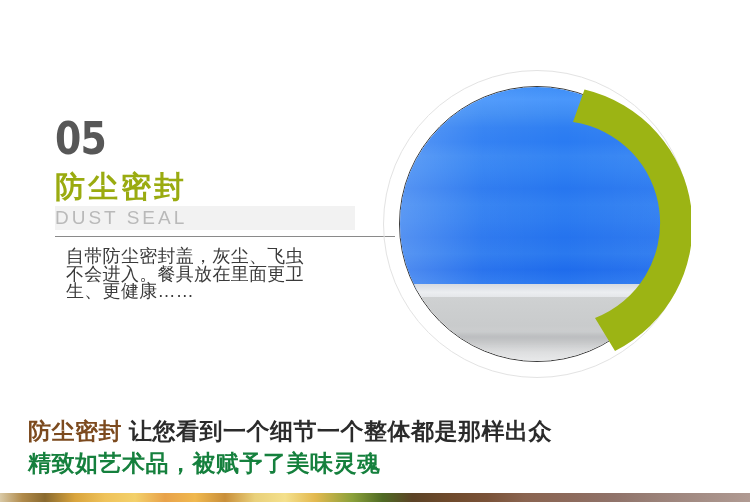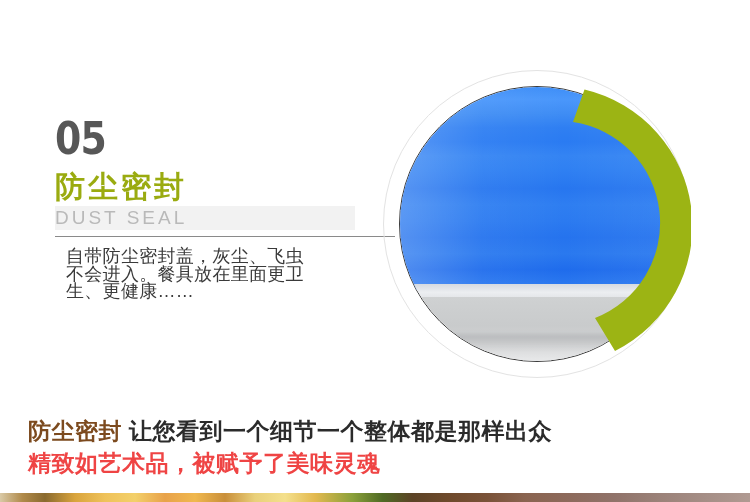--- a/index.html
+++ b/index.html
@@ -175,16 +175,16 @@
                Z" fill="#9cb414"></path>
     </svg>
   </div>
 </div>
 
 <div id="caption-section">
   <div class="caption-line" style="color: rgb(43, 43, 43);">
     <span id="caption-highlight" style="color: rgb(124, 74, 30);">防尘密封</span>
     <span>让您看到一个细节一个整体都是那样出众</span>
   </div>
-  <div class="caption-line" style="color: #ef4444;">精致如艺术品，被赋予了美味灵魂</div>
+  <div class="caption-line" style="color: #15803d;">精致如艺术品，被赋予了美味灵魂</div>
 </div>
 
 <div id="bottom-strip"></div>
 
 </body></html>

